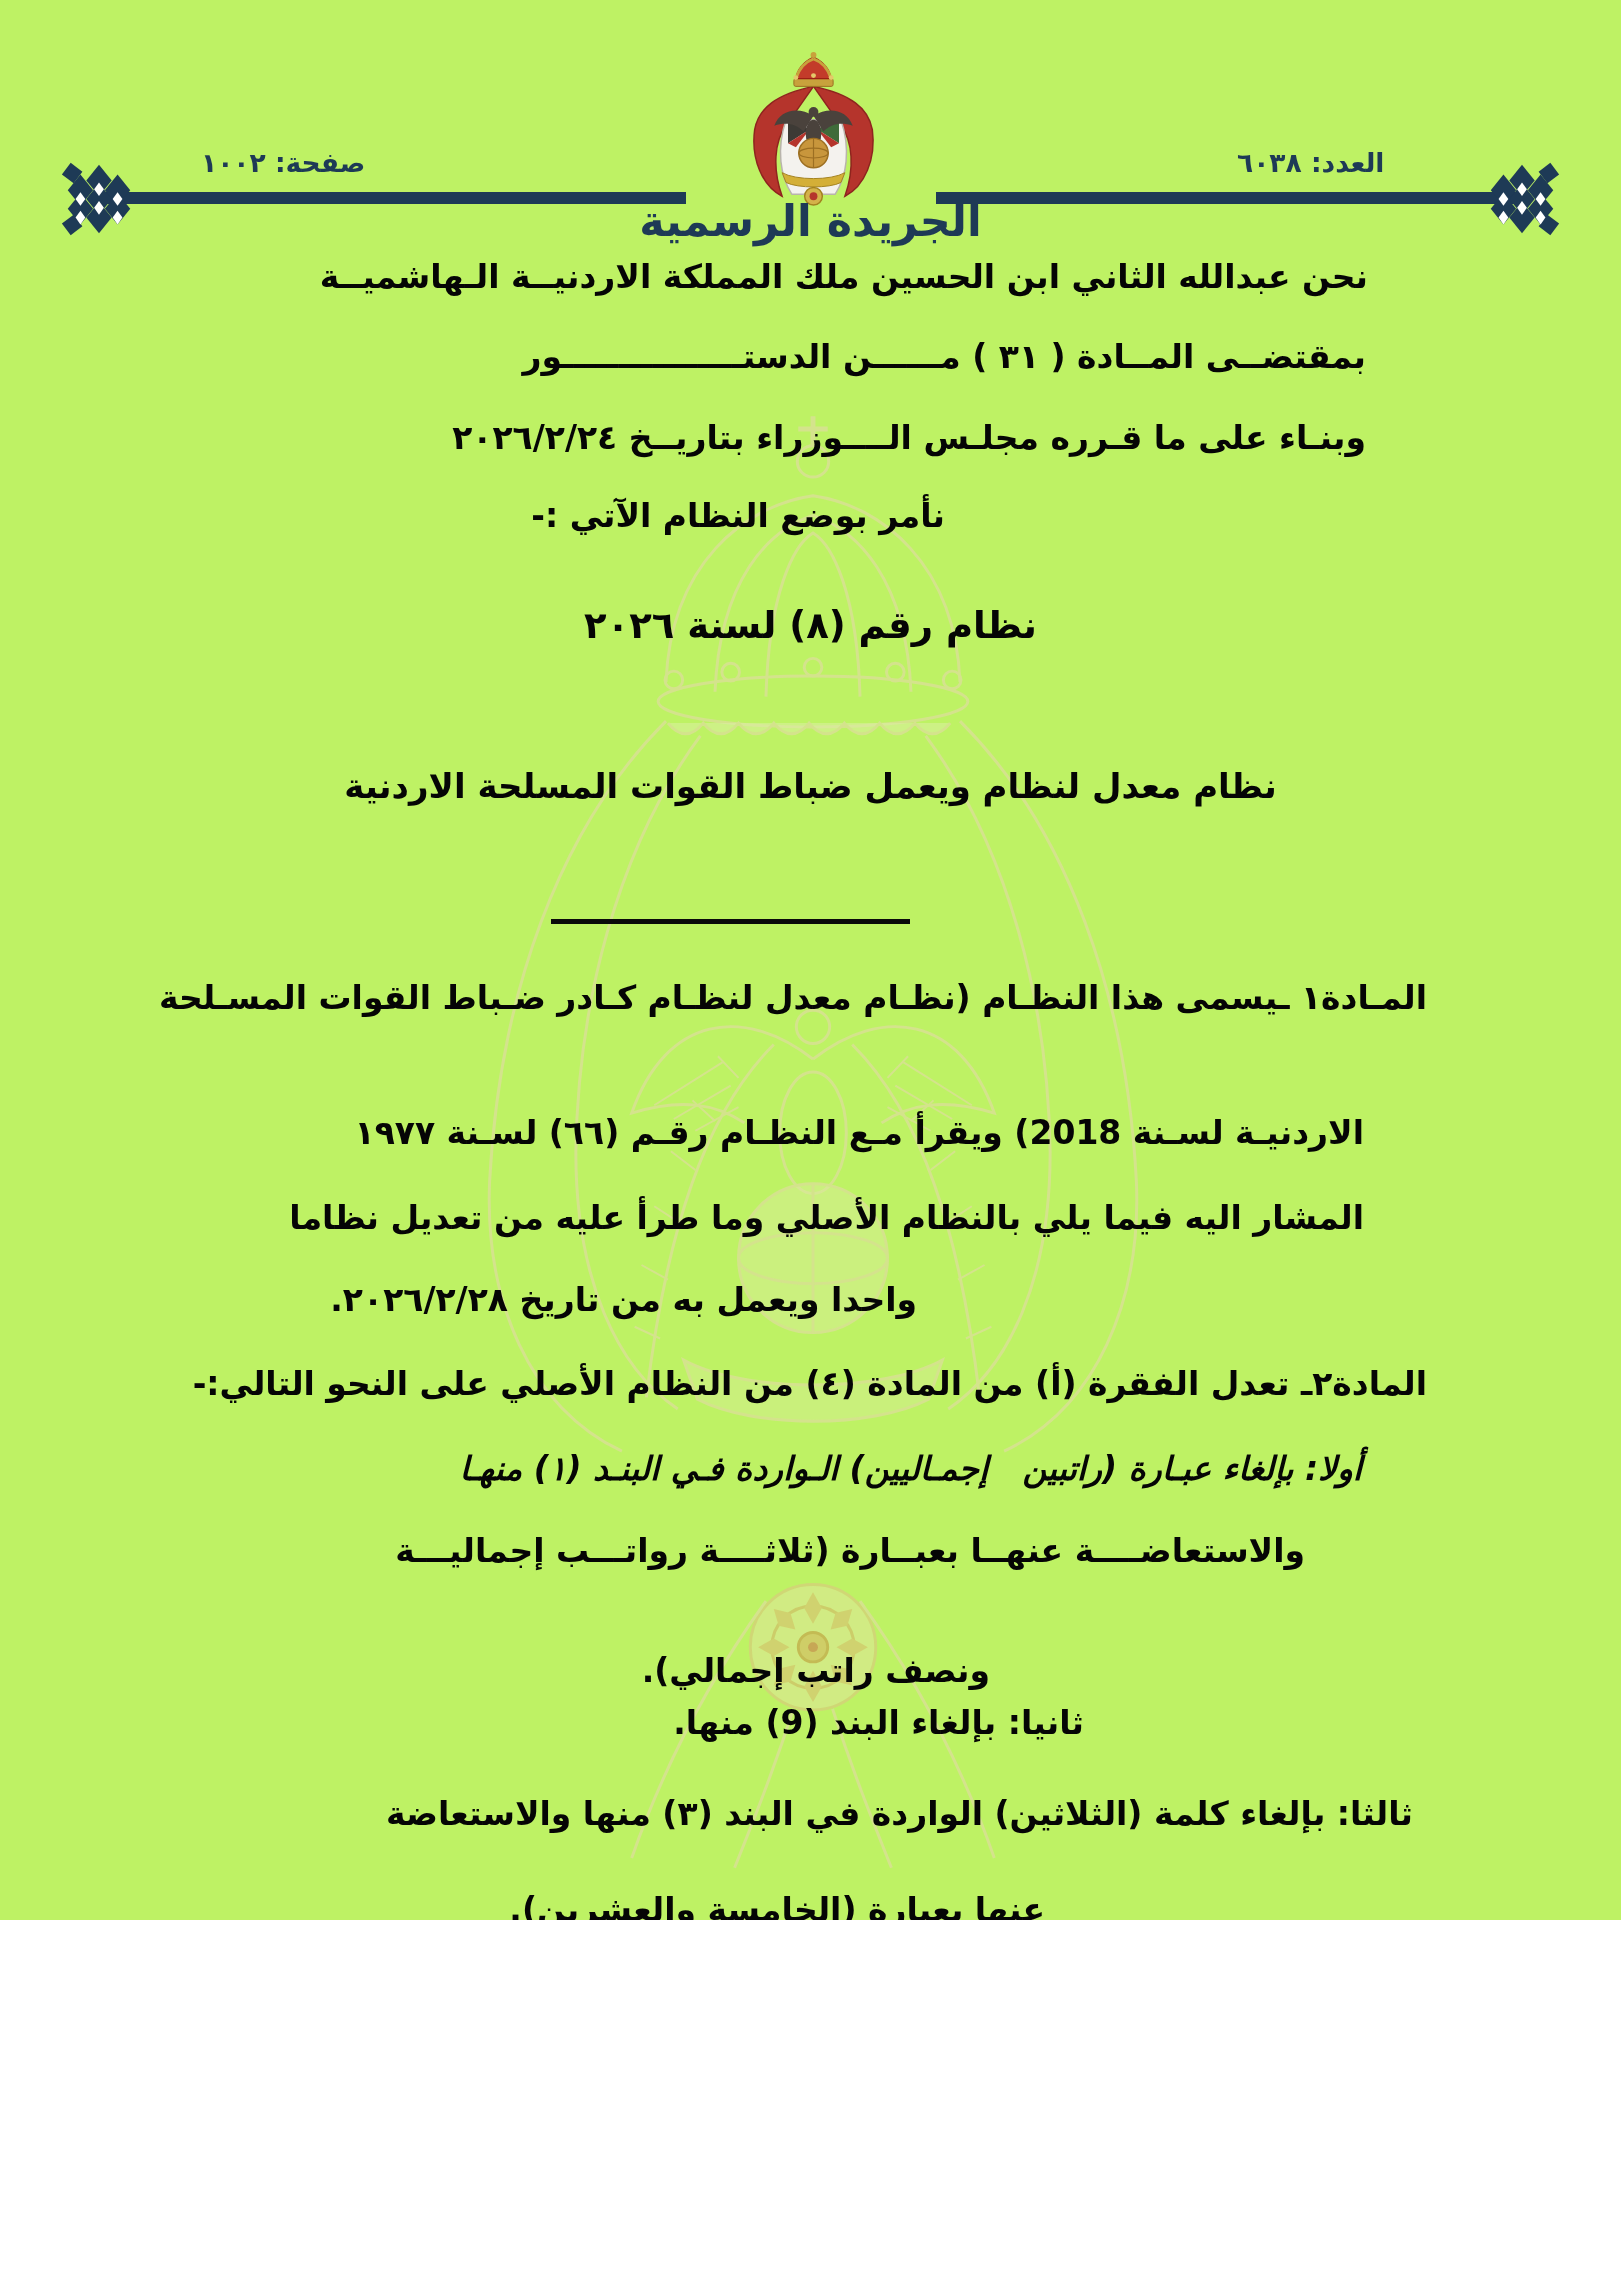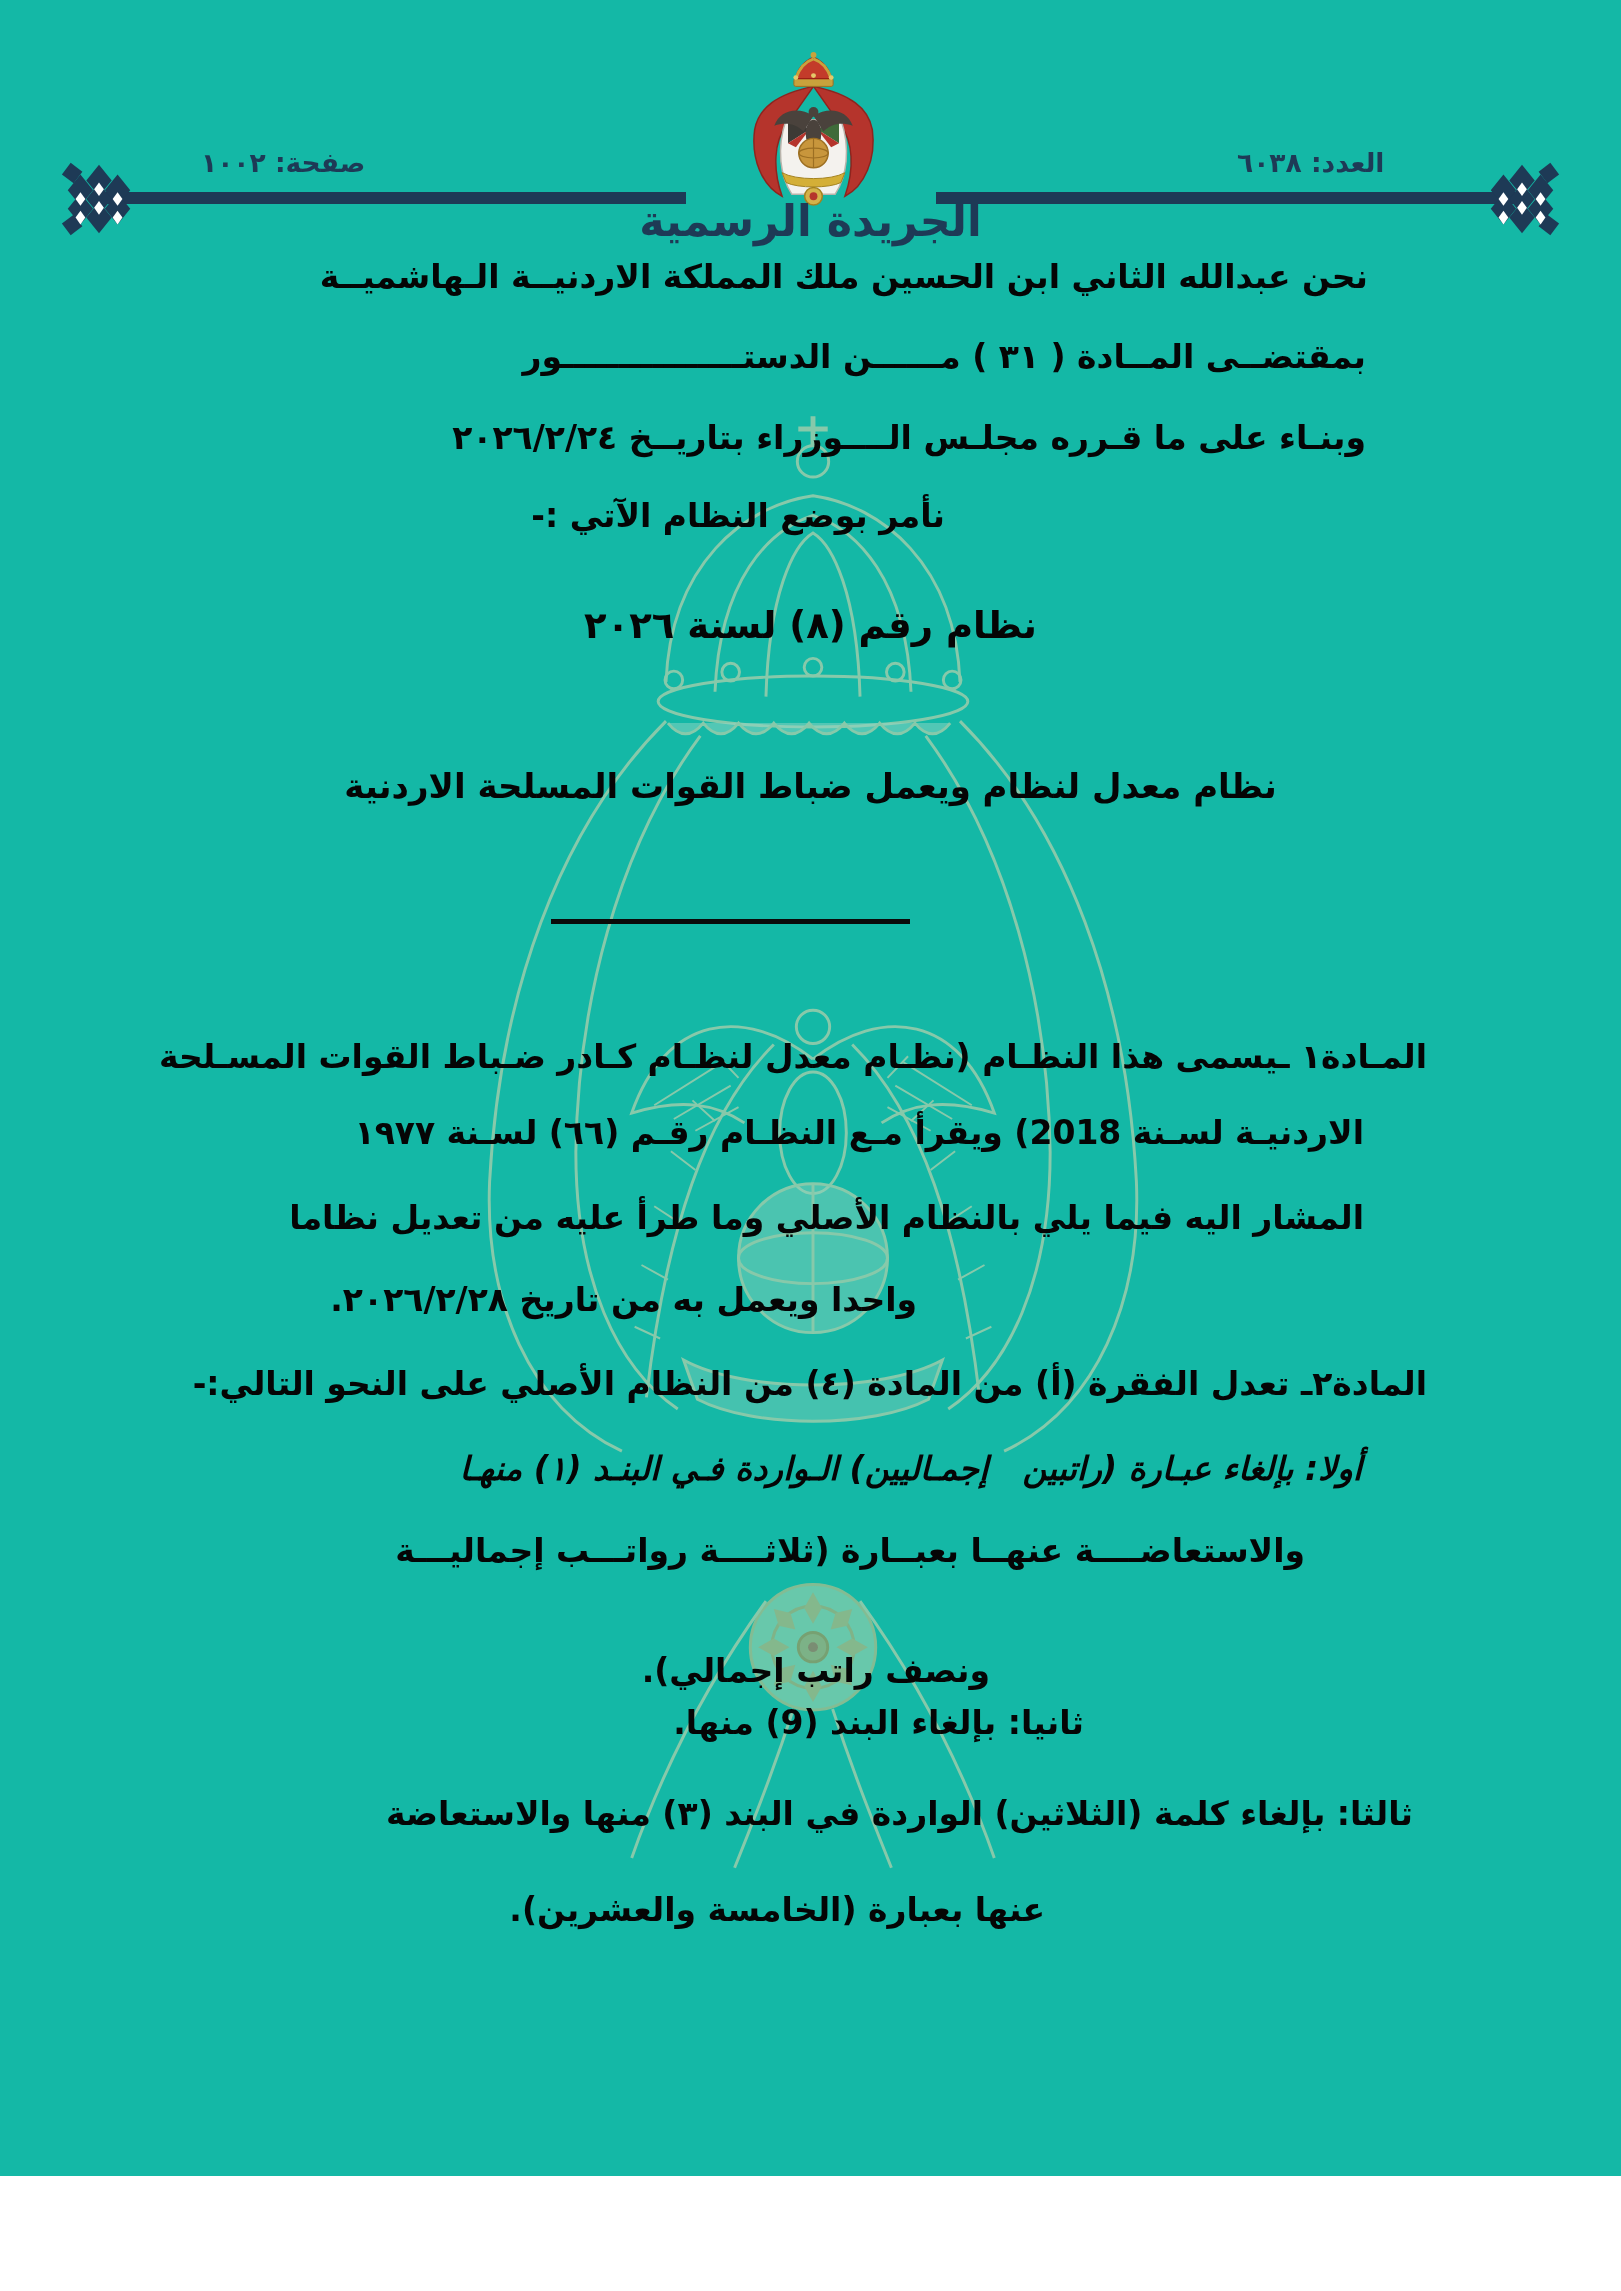--- a/index.html
+++ b/index.html
@@ -1,19 +1,19 @@
 <!DOCTYPE html>
 <html lang="ar" dir="rtl"><head>
 <meta charset="utf-8">
 <style>
   html,body{margin:0;padding:0;background:#ffffff;}
   #page{
     position:relative;
-    width:1621px;height:2176px;
-    background:#14b8a6;
+    width:1621px;height:1920px;
+    background:#bef264;
     overflow:hidden;
     font-family:"DejaVu Sans", sans-serif;
   }
   
   .hdr-label{
     position:absolute;
     color:#1e3a56;
     font-size:26.5px;
     font-weight:bold;
     direction:rtl;
@@ -52,21 +52,21 @@
   .centered{left:50%;transform:translateX(-50%);}
   #pre1{right:253px;top:257px;}
   #pre2{right:255px;top:337px;}
   #pre3{right:255px;top:418px;}
   #pre4{right:676px;top:496px;}
   #reg-number{top:604px;font-size:37px;}
   #reg-name{top:766px;font-size:34px;}
   #divider{
     position:absolute;left:551px;top:919px;width:359px;height:4.9px;background:#0a0a0a;
   }
-  #a1l1{right:194px;top:1037px;}
+  #a1l1{right:194px;top:978px;}
   #a1l2{right:257px;top:1113px;}
   #a1l3{right:257px;top:1198px;}
   #a1l4{right:704px;top:1280px;}
   #a2l1{right:194px;top:1364px;}
   #f1{right:259px;top:1449px;font-style:italic;}
   #f2{right:316px;top:1531px;}
   #f3{right:631px;top:1619px;margin-top:32px;}
   #s1{right:537px;top:1703px;}
   #t1{right:208px;top:1794px;}
   #t2{right:576px;top:1890px;}

